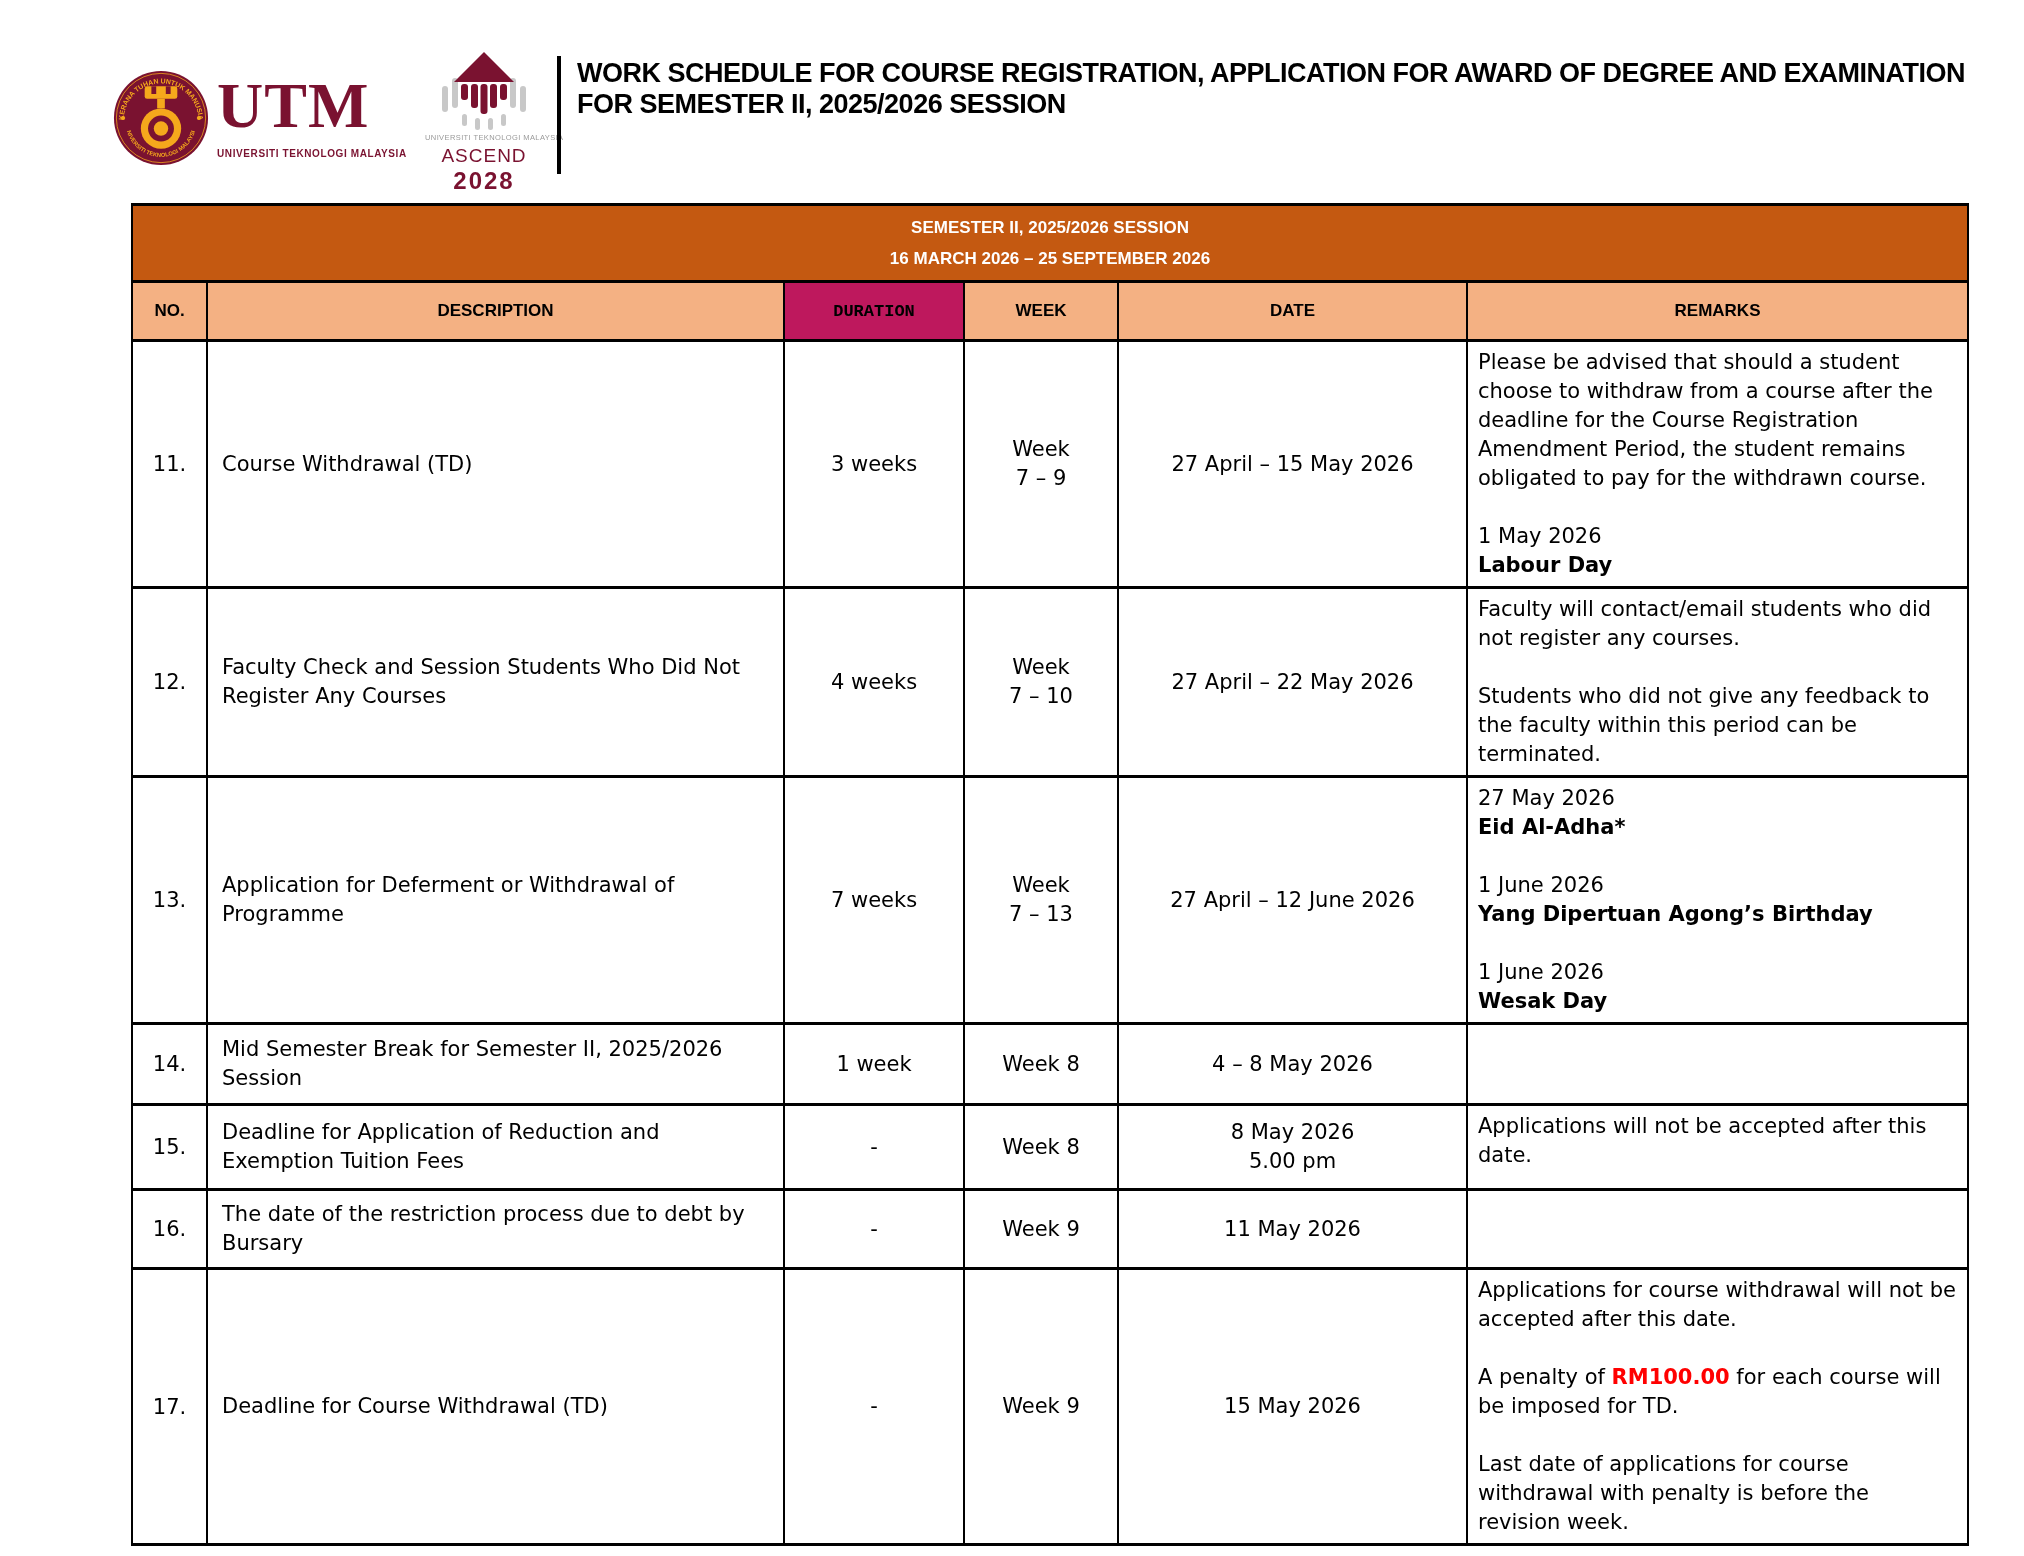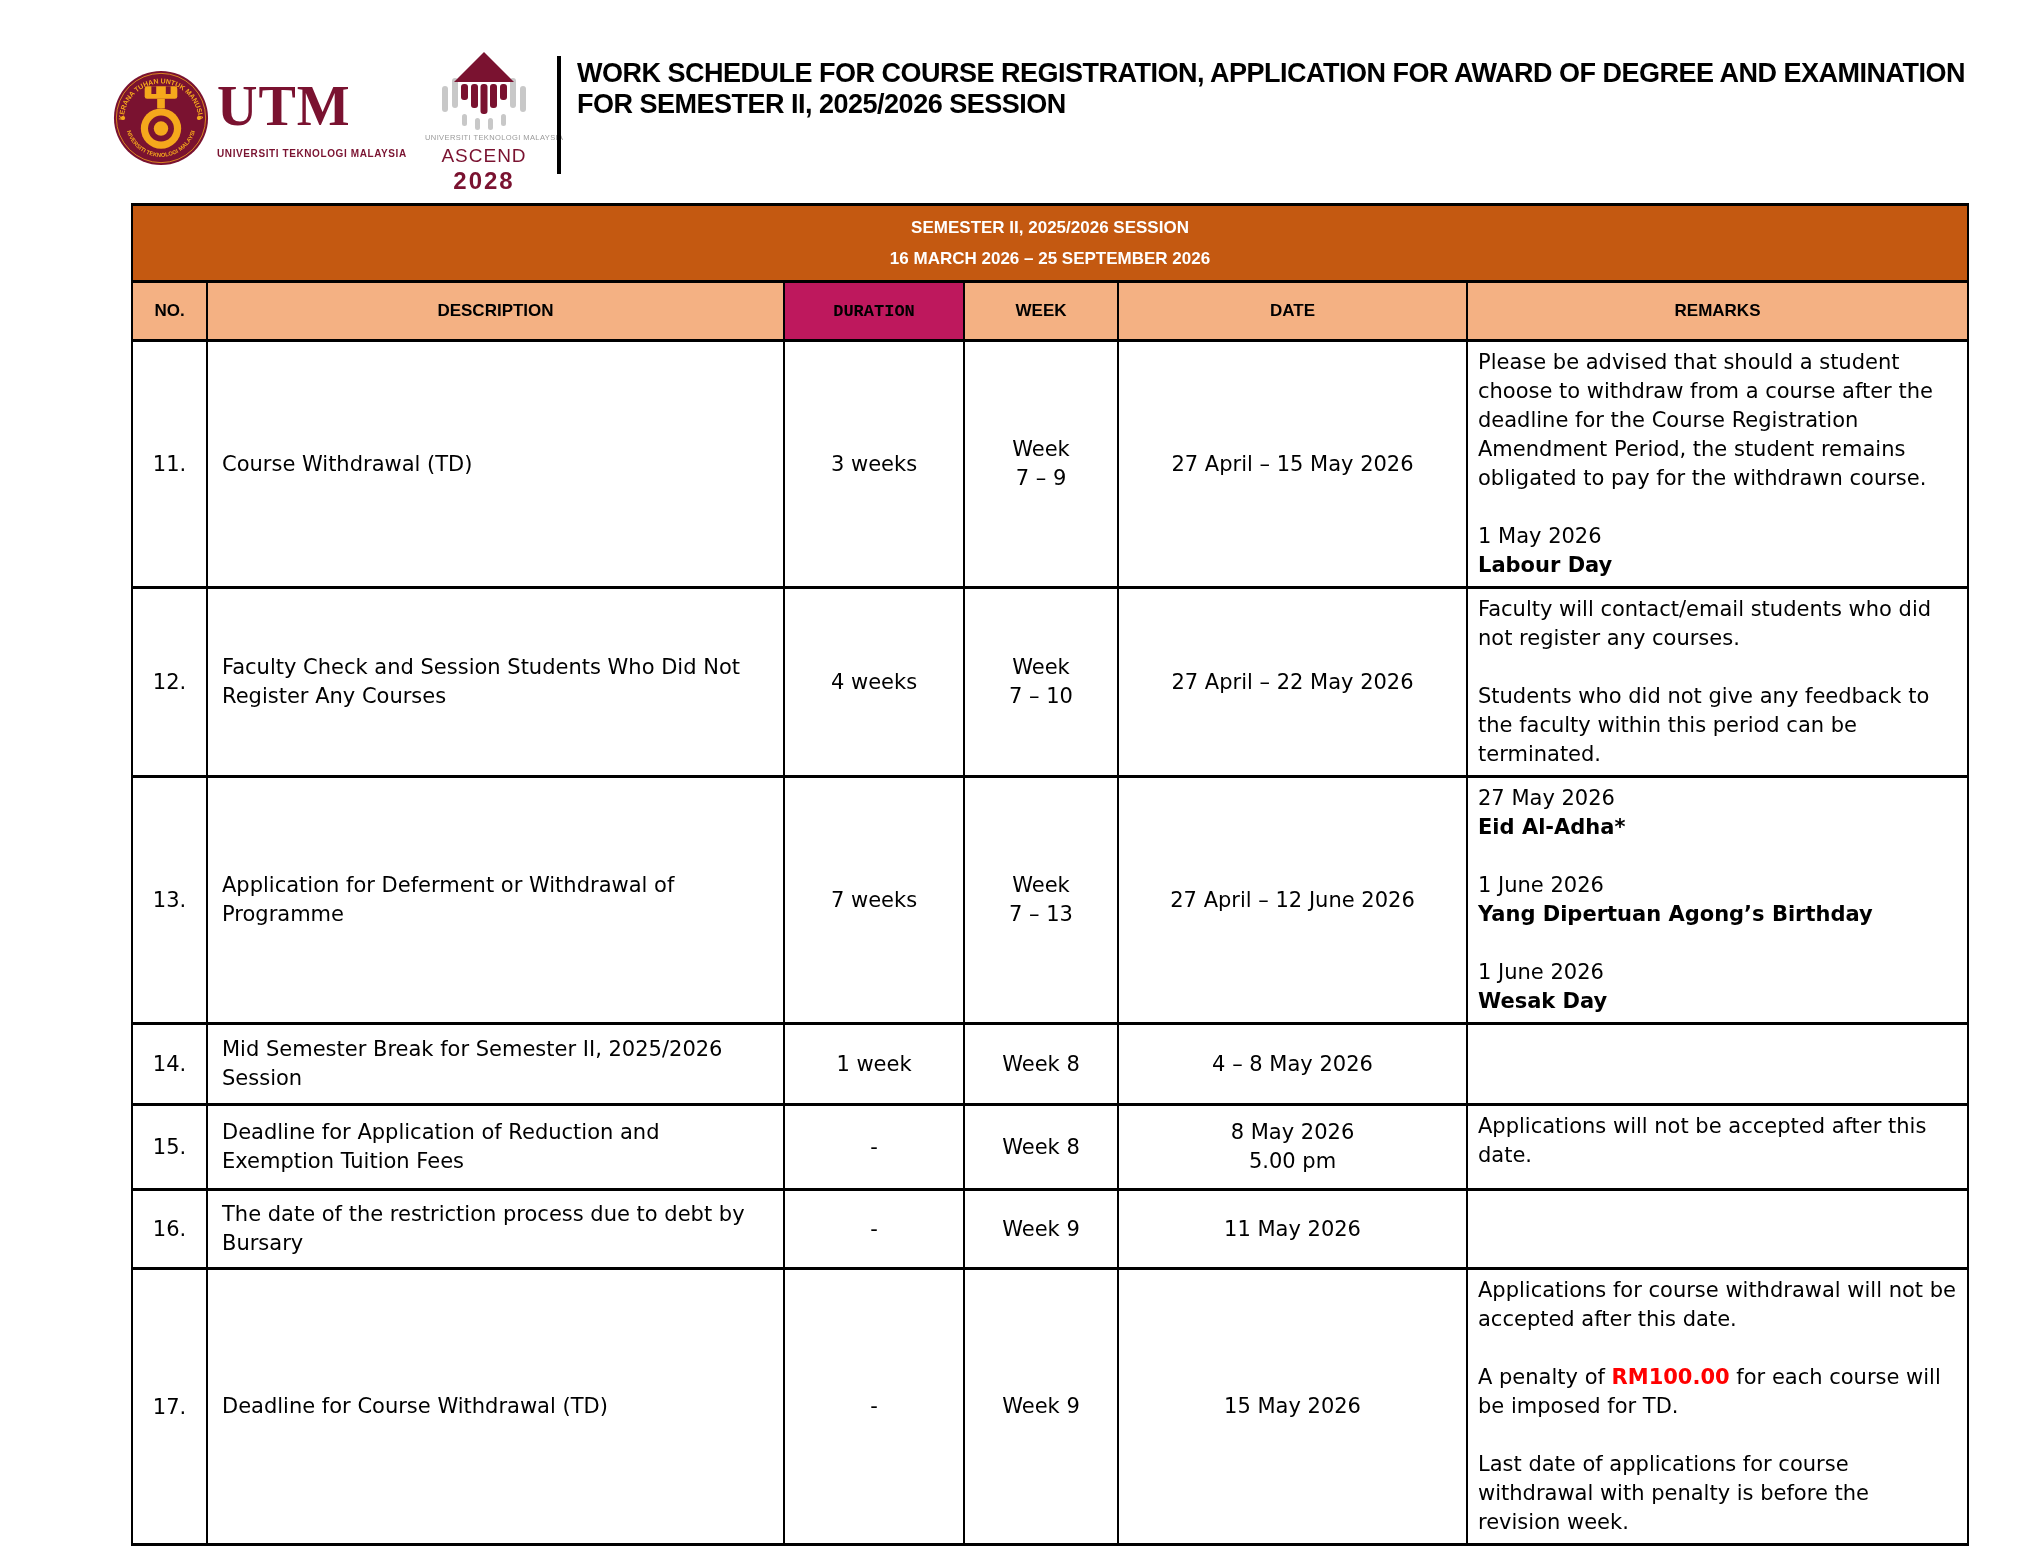--- a/index.html
+++ b/index.html
@@ -12,21 +12,21 @@
   
   .doc-header {
     position: absolute; left: 113px; top: 48px;
     display: flex; align-items: flex-start;
   }
   .utm-logo-block { display: flex; align-items: flex-start; }
   .seal { width: 96px; height: 96px; margin-top: 22px; }
   .wordmark { margin-left: 8px; margin-top: 18px; width: 160px; }
   .wordmark .utm-letters {
     font-family: "Liberation Serif", serif; font-weight: bold;
-    font-size: 56px; line-height: 80px; color: #7a1230; letter-spacing: 1px;
+    font-size: 64px; line-height: 80px; color: #7a1230; letter-spacing: 1px;
   }
   .wordmark .utm-sub {
     font-family: "Liberation Sans", sans-serif; font-weight: bold;
     font-size: 10px; color: #7a1230; letter-spacing: 0.6px; white-space: nowrap;
     margin-top: 2px;
   }
   .ascend-block { margin-left: 48px; margin-top: 4px; width: 118px; text-align: center; }
   .ascend-svg { width: 112px; height: 80px; display: block; margin: 0 auto; }
   .ascend-sub {
     font-family: "Liberation Sans", sans-serif; font-size: 7.5px; color: #9a9a9a;

